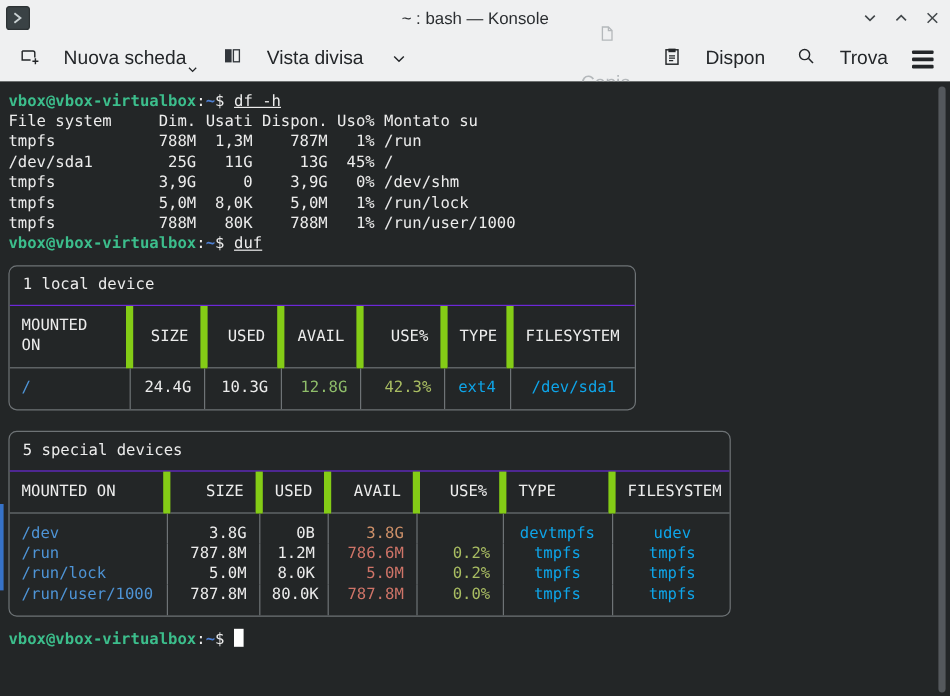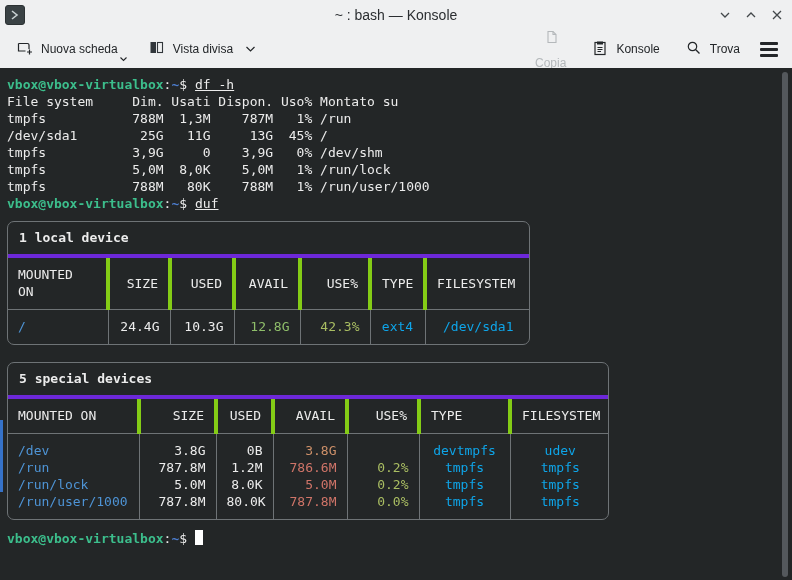--- a/index.html
+++ b/index.html
@@ -8,43 +8,43 @@
 
   
   .titlebar { height:30px; background:#eff0f1; position:relative; display:flex; align-items:center; }
   .app-icon { width:20px; height:20px; margin-left:5px; background:#3a4245; border-radius:3px; display:flex; align-items:center; justify-content:center; border:1px solid #2c3234; }
   .title-text { position:absolute; left:0; right:0; text-align:center; font-size:14px; color:#2b2e31; }
   .winbtns { position:absolute; right:6px; top:0; height:30px; display:flex; align-items:center; gap:8px; }
   .winbtn { width:18px; height:18px; display:flex; align-items:center; justify-content:center; cursor:pointer; }
 
   
   .toolbar { height:38px; background:#eff0f1; display:flex; align-items:center; padding:0 8px; }
-  .tbtn { display:flex; align-items:center; gap:8px; padding:6px 8px; border-radius:3px; font-size:12px; color:#232629; cursor:pointer; position:relative; }
+  .tbtn { display:flex; align-items:center; gap:20px; padding:6px 8px; border-radius:3px; font-size:16px; color:#232629; cursor:pointer; position:relative; }
   .tbtn.disabled { color:#b4b8bb;flex-direction:column; }
   .tbtn .mini-caret { position:absolute; right:-2px; bottom:0px; }
   .spacer { flex:1; }
   .hamburger { display:flex; flex-direction:column; gap:3px; padding:6px; margin-left:6px; cursor:pointer; }
   .hamburger span { display:block; width:18px; height:3px; background:#232629; border-radius:1px; }
 
   
   .terminal { position:relative; height:512px; background:#232627; font-family:"DejaVu Sans Mono", monospace; font-size:13px; color:#ececec; padding:8px 8px 0 7px; }
   .tline { white-space:pre; line-height:17px; height:17px; }
   .p-user { color:#3cbe8c; font-weight:bold; }
   .p-path { color:#4d7ed0; font-weight:bold; }
   .cmd { margin-left:8px;text-decoration:underline; }
   .cursor { display:inline-block; width:8px; height:15px; background:#ffffff; vertical-align:-2px; margin-left:8px; }
 
   
   .duftable { border:1px solid #6e7376; border-radius:7px; overflow:hidden; margin-top:9px; background:#232627; }
   .duftable.t1 { width:523px; }
   .duftable.t2 { width:602px; margin-top:17px; }
-  .duf-title { padding:7px 11px 8px 11px; border-bottom:4px solid #6d28d9; line-height:17px; color:#ececec;font-weight:bold; }
+  .duf-title { padding:7px 11px 8px 11px; border-bottom:1px solid #6d28d9; line-height:17px; color:#ececec; }
   .duftable table { border-collapse:collapse; width:100%; table-layout:fixed; }
   .duftable th, .duftable td { font-weight:normal; font-size:13px; line-height:17px; padding:0 10px; overflow:hidden; }
-  .duftable th { border-left:4px solid #84cc16; border-bottom:1px solid #6e7376; padding-top:8px; padding-bottom:9px; color:#ececec; }
+  .duftable th { border-left:6px solid #84cc16; border-bottom:1px solid #6e7376; padding-top:8px; padding-bottom:9px; color:#ececec; }
   .duftable th:first-child { border-left:none; }
   .duftable td { border-left:1px solid #6e7376; }
   .duftable td:first-child { border-left:none; }
   .t1 tbody td { padding-top:8px; padding-bottom:9px; }
   .t2 tbody tr:first-child td { padding-top:8px; }
   .t2 tbody tr:last-child td { padding-bottom:9px; }
   .al { text-align:left; } .ar { text-align:right; }
   .c-blue { color:#4e94d6; }
   .c-green { color:#8fbe6a; }
   .c-yellow { color:#a9bd62; }
@@ -129,21 +129,21 @@
       <span>Copia</span>
     </div>
     <div class="tbtn" style="margin-left:10px;">
       <span>
         <svg width="16" height="16" viewBox="0 0 16 16">
             <rect x="3" y="2.5" width="10" height="12" fill="none" stroke="#232629" stroke-width="1.2"></rect>
             <rect x="5" y="1.5" width="6" height="3" fill="#232629"></rect>
             <path d="M5.5 7.5 h5 M5.5 9.5 h5 M5.5 11.5 h3.5" stroke="#232629" stroke-width="1.1"></path>
           </svg>
       </span>
-      <span>Konsole</span>
+      <span>Dispon</span>
     </div>
     <div class="tbtn" style="margin-left:10px;">
       <span>
         <svg width="16" height="16" viewBox="0 0 16 16">
             <circle cx="6.5" cy="6.5" r="4.2" fill="none" stroke="#232629" stroke-width="1.2"></circle>
             <path d="M9.8 9.8 L13.5 13.5" stroke="#232629" stroke-width="1.3"></path>
           </svg>
       </span>
       <span>Trova</span>
     </div>

